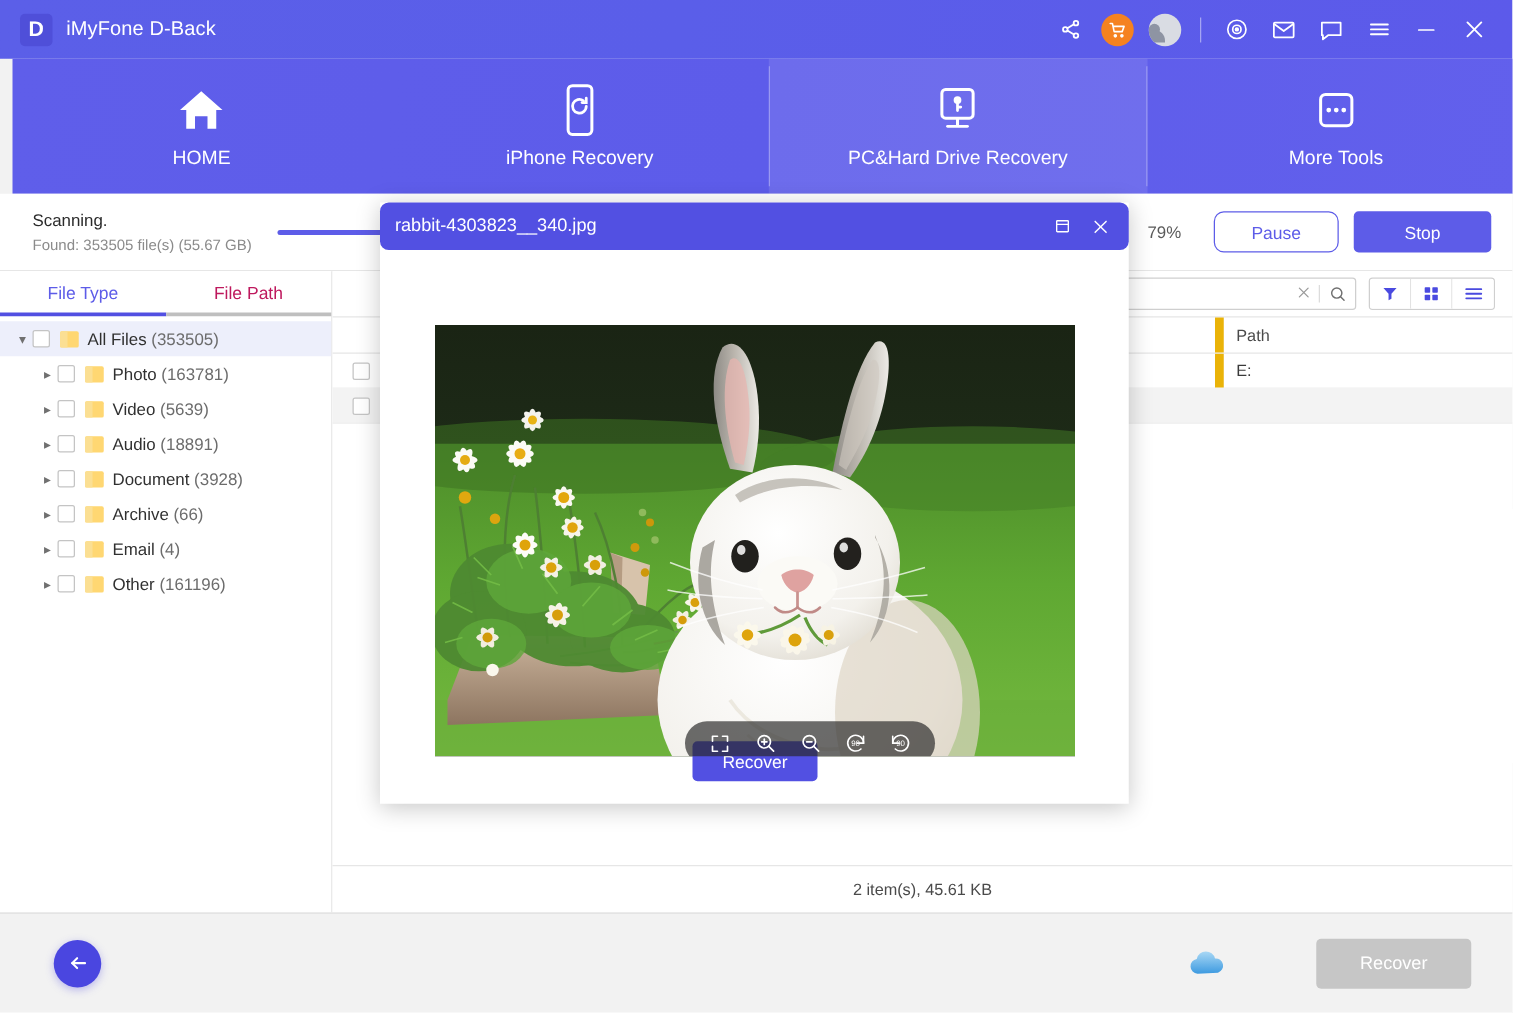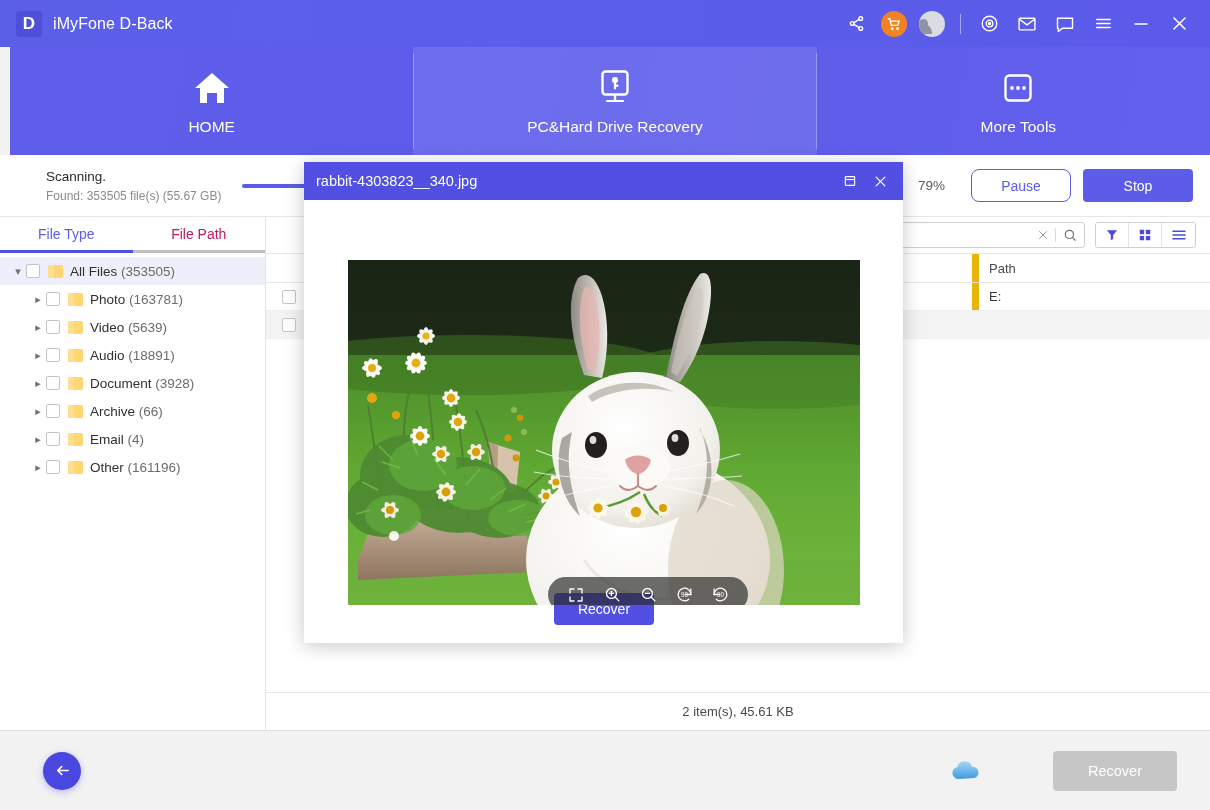--- a/index.html
+++ b/index.html
@@ -73,21 +73,21 @@
   }
   .nav-item.active::before { left: 0; }
   .nav-item.active::after { right: 0; }
   .nav-icon { height: 44px; display: flex; align-items: center; justify-content: center; }
   .nav-label { margin-top: 8px; font-size: 15.5px; }
 
   
   .scanbar {
     position: absolute; left: 0; top: 155px; width: 1210px; height: 62px;
     background: #ffffff; border-bottom: 1px solid #e6e6e6;
-    display: flex; align-items: center; padding-left: 20px;
+    display: flex; align-items: center;
   }
   .scan-left { margin-left: 26px; width: 196px; }
   .scan-title { font-size: 13.5px; color: #2b2b2b; }
   .scan-sub { font-size: 12px; color: #8b8b8b; margin-top: 5px; }
   .scan-track {
     flex: 1; height: 4px; background: #eceff4; border-radius: 2px;
     margin-right: 14px; position: relative;
   }
   .scan-fill { height: 4px; border-radius: 2px; background: #5d5ce8; width: 79%; }
   .scan-knob {
@@ -219,20 +219,21 @@
   }
 
   
   .modal {
     position: absolute; left: 304px; top: 162px; width: 599px; height: 481px;
     background: #ffffff; box-shadow: 0 3px 18px rgba(0,0,0,.22);
   }
   .modal-head {
     height: 38px; background: #5250e2; display: flex; align-items: center;
     color: #ffffff;
+    border-radius: 7px;
   }
   .modal-title { margin-left: 12px; font-size: 14.5px; }
   .modal-actions { margin-left: auto; display: flex; align-items: center; padding-right: 8px; }
   .modal-btn {
     width: 30px; height: 30px; display: flex; align-items: center; justify-content: center;
     cursor: pointer; color: #ffffff;
   }
   .modal-body { position: relative; height: 443px; }
   .photo {
     position: absolute; left: 44px; top: 60px; width: 512px; height: 345px;
@@ -330,20 +331,32 @@
   <div class="navbar">
     <div class="nav-item">
       <div class="nav-icon">
         <svg width="40" height="38" viewBox="0 0 40 38" fill="#fff">
           <path d="M20 4 L37 19 H32 V34 H25 V24 H15 V34 H8 V19 H3 Z"></path>
         </svg>
       </div>
       <div class="nav-label">HOME</div>
     </div>
 
+    <div class="nav-item">
+      <div class="nav-icon">
+        <svg width="32" height="44" viewBox="0 0 32 44" fill="none">
+          <rect x="6.5" y="2.5" width="19" height="39" rx="3.5" stroke="#fff" stroke-width="2.4"></rect>
+          <g stroke="#fff" stroke-width="2.2" fill="none" stroke-linecap="round">
+            <path d="M21 19 a5.5 5.5 0 1 1 -2.2 -4.4"></path>
+            <path d="M21 12.5 V16 H17.6"></path>
+          </g>
+        </svg>
+      </div>
+      <div class="nav-label">iPhone Recovery</div>
+    </div>
 
     <div class="nav-item active">
       <div class="nav-icon">
         <svg width="44" height="40" viewBox="0 0 44 40" fill="none">
           <rect x="9.5" y="3.5" width="25" height="23" rx="3" stroke="#fff" stroke-width="2.4"></rect>
           <line x1="22" y1="27" x2="22" y2="32" stroke="#fff" stroke-width="2.4"></line>
           <line x1="14" y1="33" x2="30" y2="33" stroke="#fff" stroke-width="2.2" stroke-linecap="round"></line>
           <circle cx="22" cy="12" r="3.1" fill="#fff"></circle>
           <path d="M22 14.8 v5.6 M22 17.6 h2.6" stroke="#fff" stroke-width="2.2" stroke-linecap="round"></path>
         </svg>

